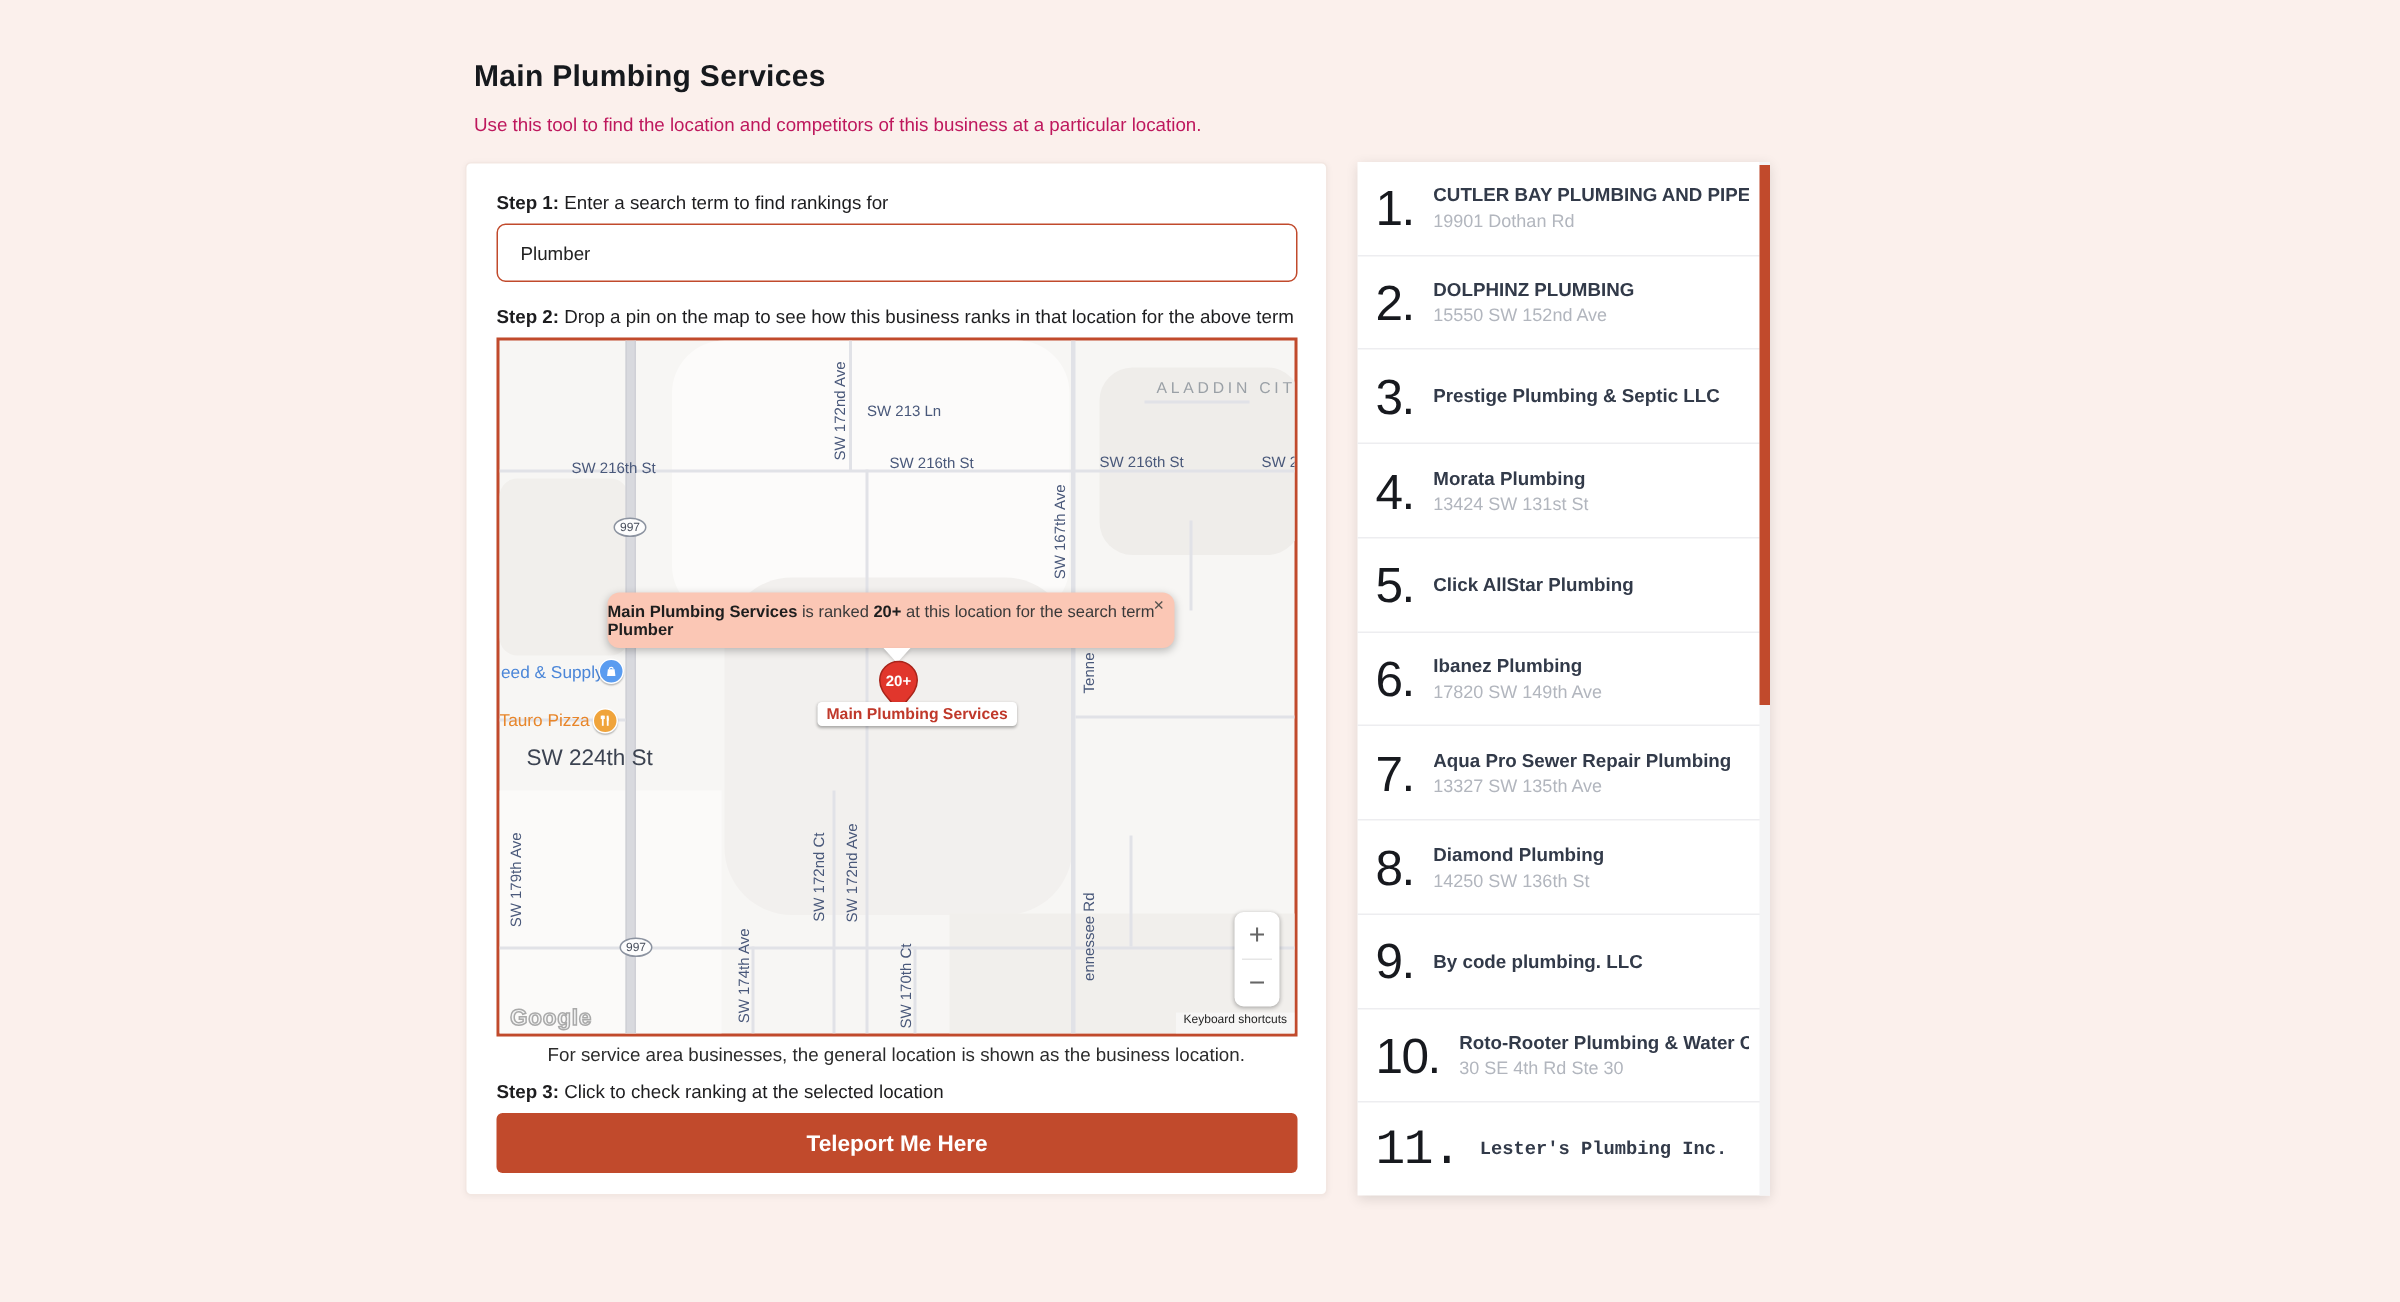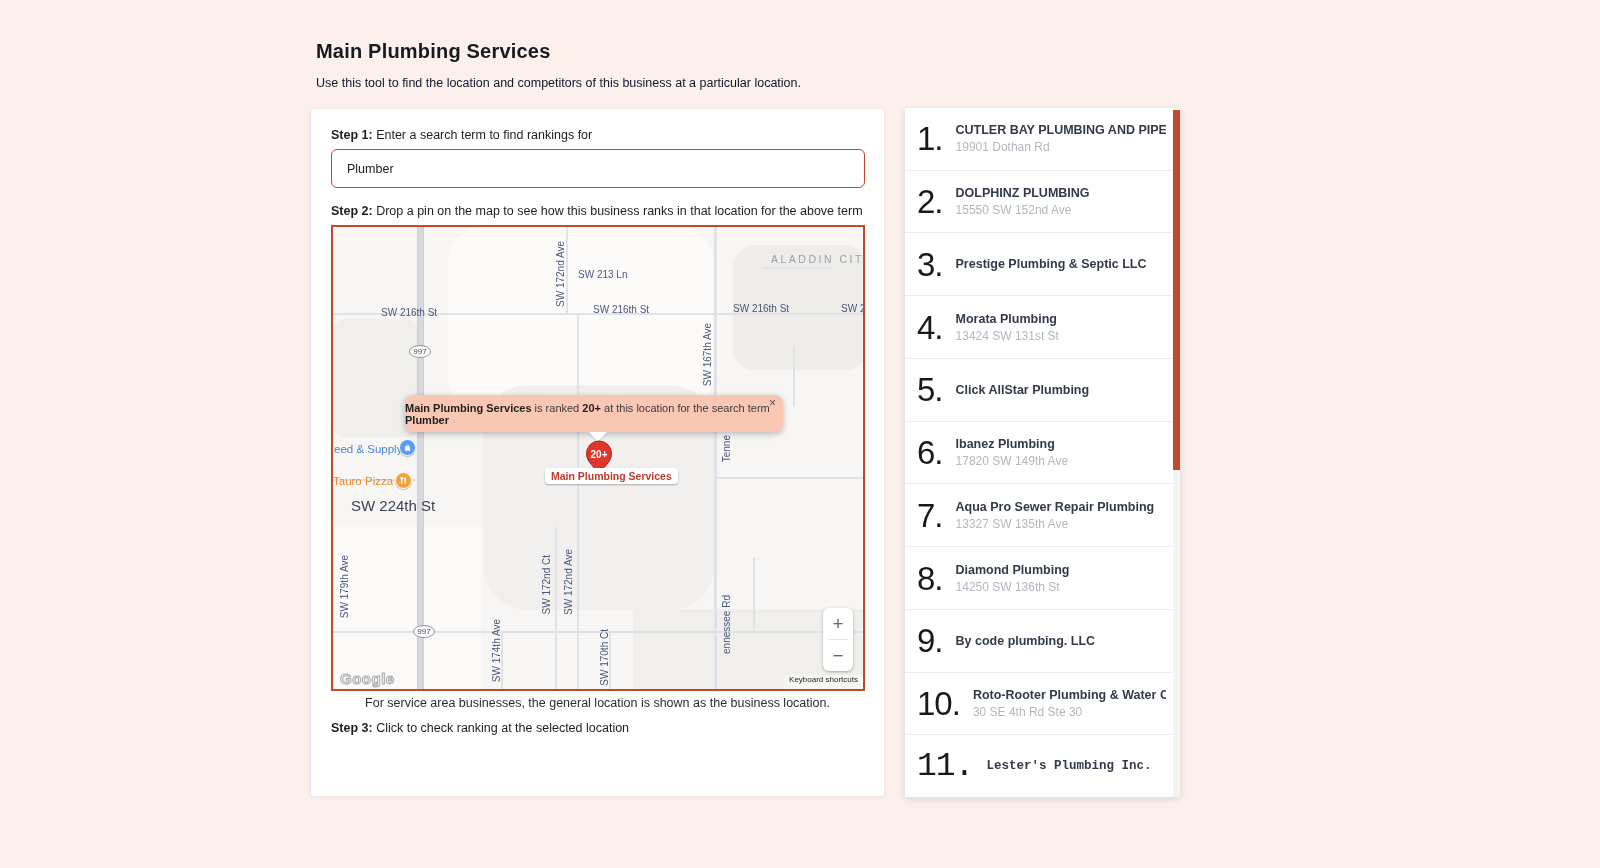--- a/index.html
+++ b/index.html
@@ -2,21 +2,21 @@
 <html><head>
 <meta charset="utf-8">
 <style>
   * { margin:0; padding:0; box-sizing:border-box; }
   html,body { width:1600px; height:868px; }
   body { font-family:"Liberation Sans", sans-serif; background:#fbf0ec; position:relative; overflow:hidden; }
 
   
   .title-block { position:absolute; left:316px; top:40px; width:600px; }
   .page-title { font-size:20px; font-weight:700; color:#16191d; letter-spacing:.2px; }
-  .page-subtitle { margin-top:13px; font-size:12.5px; color:#0f172a; }
+  .page-subtitle { margin-top:13px; font-size:12.5px; color:#be185d; }
 
   
   .card { position:absolute; left:310px; top:108px; width:575px; height:689px;
           background:#fff; border:1px solid #f3e7e2; border-radius:4px;
           box-shadow:0 1px 4px rgba(0,0,0,.05); padding:19px 20px; }
   .step-line { font-size:12.5px; color:#1d1d1f; }
   .step-line b { font-weight:700; }
   .search-input { display:block; width:534px; height:39px; margin-top:7px; margin-bottom:16px;
           border:1.5px solid #c14a2c; border-radius:6px; padding:0 15px; font-size:12.5px;
           color:#222; font-family:"Liberation Sans", sans-serif; outline:none; background:#fff; }
@@ -192,20 +192,21 @@
       <span>Map Data ©2025</span>
       <span>Terms</span>
       <span>Report a map error</span>
     </div>
   </div>
 
   <div class="map-note">For service area businesses, the general location is shown as the business location.</div>
 
   <div class="step-line step3"><b>Step 3:</b><span> Click to check ranking at the selected location</span></div>
 
+  <button class="teleport-btn">Teleport Me Here</button>
 </div>
 
 <div class="panel">
   <div class="rank-list">
     <div class="rank-row">
       <span class="rank-num">1.</span>
       <span class="rank-info">
           <span class="rank-name">CUTLER BAY PLUMBING AND PIPE...</span>
           <span class="rank-addr">19901 Dothan Rd</span>
         </span>

